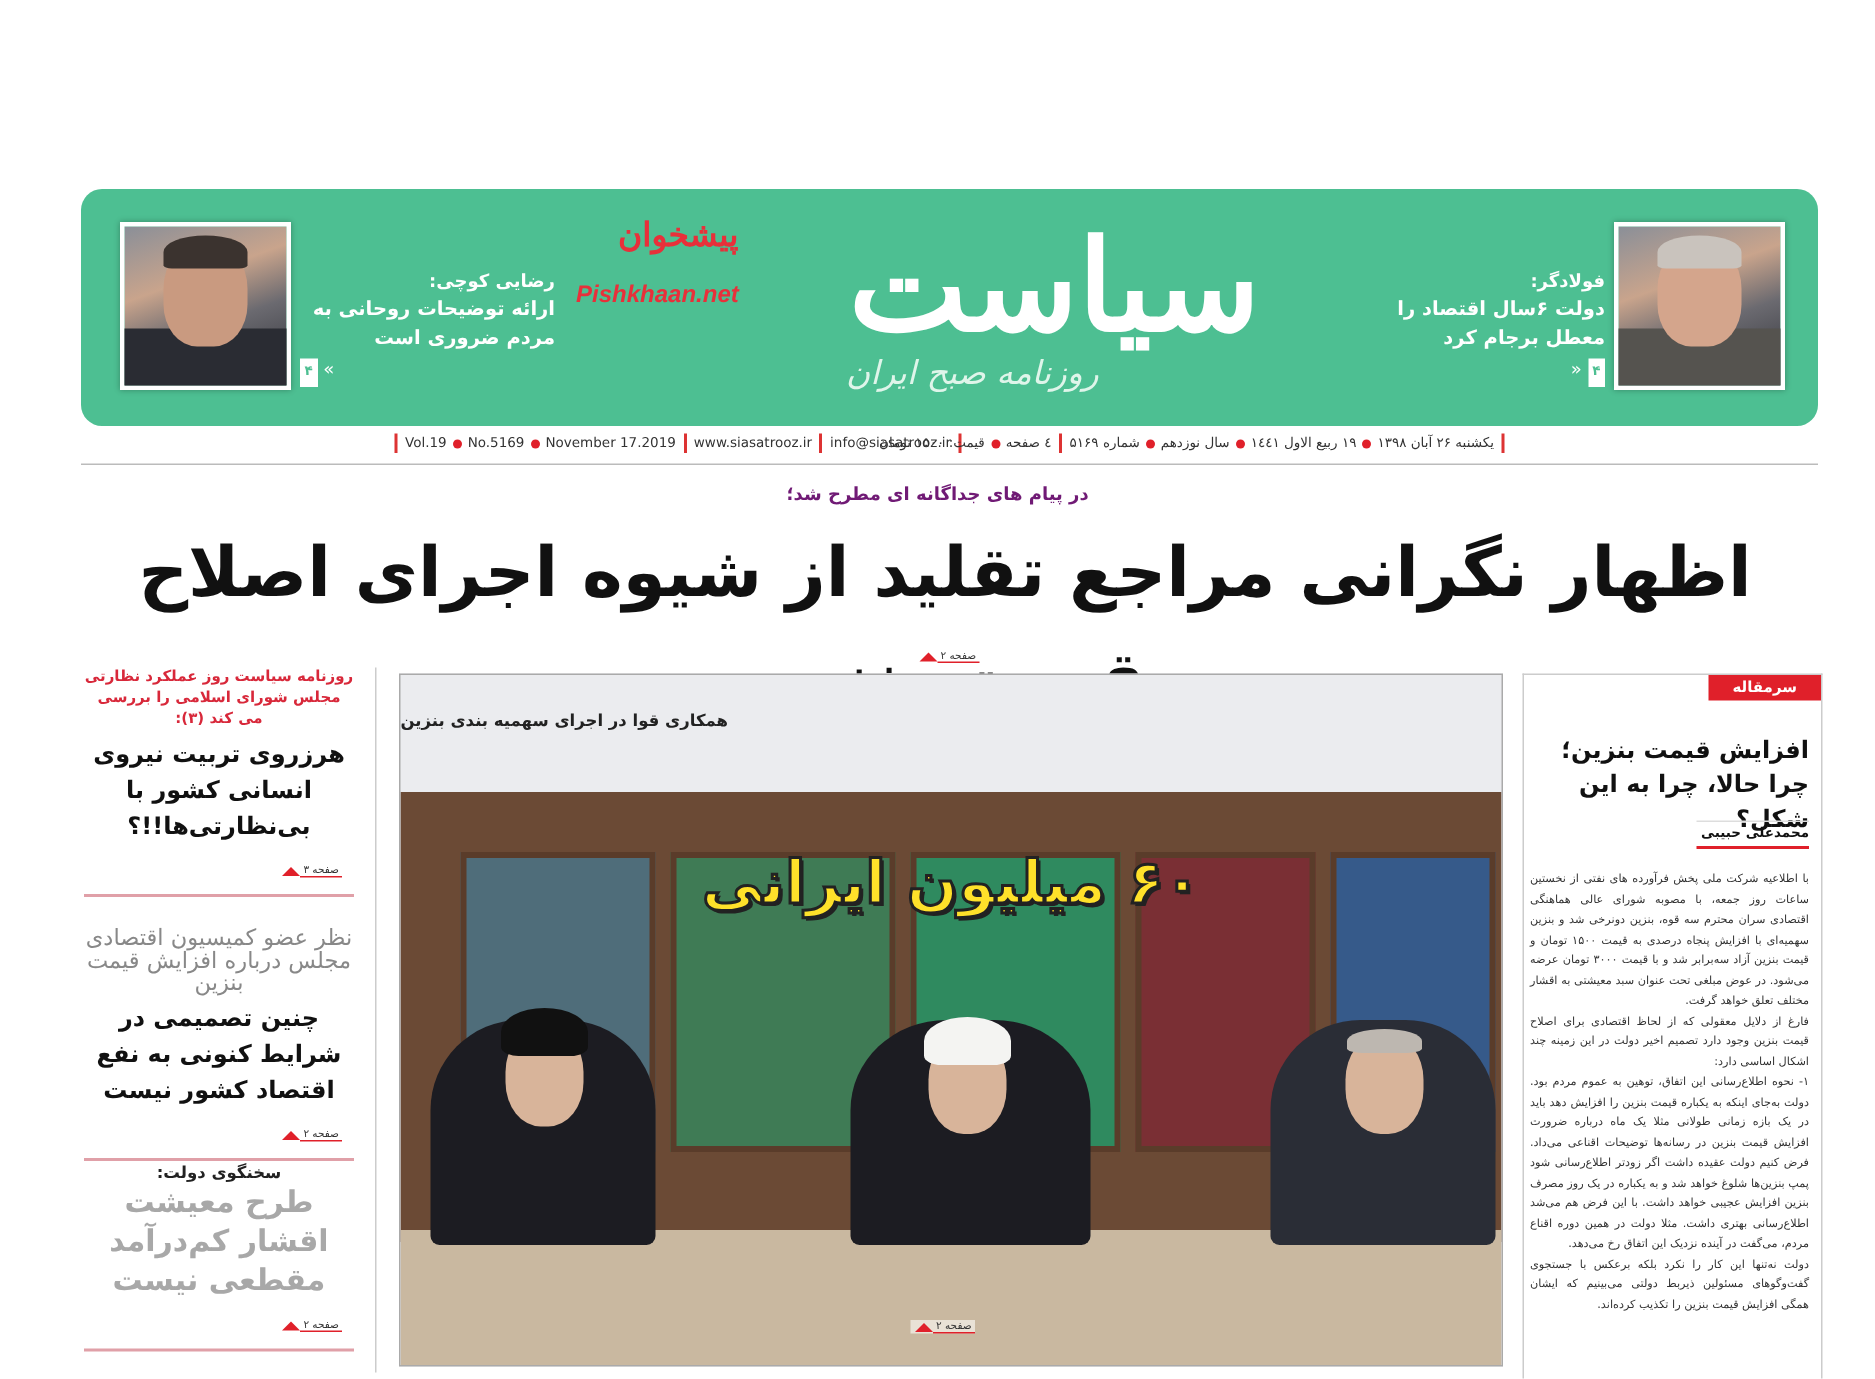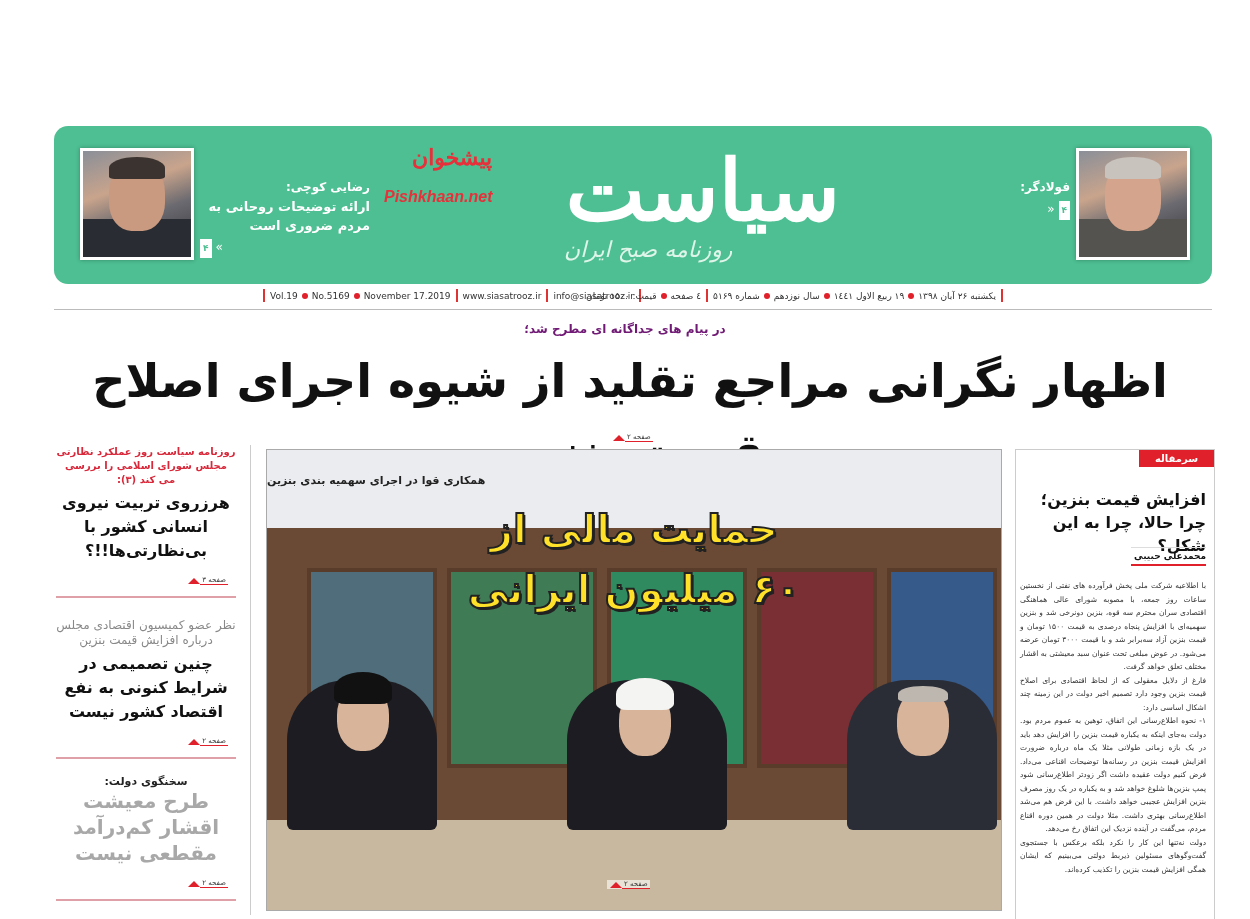--- a/index.html
+++ b/index.html
@@ -34,21 +34,21 @@
   .photo .shelf{position:absolute;top:118px;height:200px;background:#3a5d55;border:4px solid #5a3c2a;}
   .photo .desk{position:absolute;left:0;bottom:0;width:100%;height:90px;background:#c9b8a0;}
   .photo .person{position:absolute;bottom:80px;width:150px;height:150px;background:#1c1c22;border-radius:40% 40% 6px 6px;}
   .photo .head{position:absolute;width:52px;height:66px;border-radius:45%;background:#d8b49a;}
   .photo .turban{position:absolute;width:58px;height:32px;border-radius:50% 50% 20% 20%;}
   .photo .cap{position:absolute;left:0;width:100%;top:24px;text-align:left;font-size:11px;font-weight:bold;direction:rtl;color:#222;}
   .photo .big{position:absolute;left:0;width:100%;text-align:center;font-size:40px;font-weight:bold;color:#ffe12a;direction:rtl;-webkit-text-stroke:2px #222;text-shadow:2px 2px 0 #222;}
   .photo .pr{position:absolute;left:340px;bottom:20px;}
   .leftcol{position:absolute;left:56px;width:180px;direction:rtl;text-align:center;}
   .leftcol .k{color:#d8283a;font-size:10px;font-weight:bold;line-height:14px;}
-  .leftcol .kg{color:#888;font-size:12px;line-height:15px;}
+  .leftcol .kg{color:#888;font-size:15px;line-height:15px;}
   .leftcol .kb{color:#222;font-size:11px;font-weight:bold;}
   .leftcol .h{font-size:16px;font-weight:bold;line-height:24px;margin-top:4px;}
   .leftcol .hg{font-size:20px;font-weight:bold;line-height:26px;color:#a8a8a8;}
   .leftcol .pr{text-align:right;margin-top:4px;padding-right:8px;}
   .leftcol .line{height:2px;background:#e0a0a8;margin-top:10px;}
   .vline{position:absolute;left:250px;top:445px;width:1px;height:470px;background:#ccc;}
   .edit{position:absolute;left:1015px;top:449px;width:200px;height:470px;border:1px solid #ccc;border-bottom:none;direction:rtl;text-align:right;}
   .edit .tag{position:absolute;right:0;top:0;background:#e0202a;color:#fff;font-size:10px;font-weight:bold;padding:3px 16px;}
   .edit .h{position:absolute;right:8px;top:38px;width:184px;font-size:16px;font-weight:bold;line-height:23px;}
   .edit .auth{position:absolute;right:8px;top:97px;width:75px;font-size:9px;font-weight:bold;border-top:1px solid #ddd;border-bottom:2px solid #e0202a;padding:3px 0;}
@@ -77,20 +77,21 @@
   <span class="en">Pishkhaan.net</span>
 </div>
 
 <div class="logo">
   <div class="main">سیاست روز</div>
   <div class="sub">روزنامه صبح ایران</div>
 </div>
 
 <div class="teaser" style="left:900px;width:170px;">
   <div class="who">فولادگر:</div>
+  <div class="t">دولت ۶سال اقتصاد را معطل برجام کرد</div>
   <div style="direction:ltr;text-align:right;">
     <span class="arrows">»</span><span class="pgbox">۴</span>
   </div>
 </div>
 <div class="portrait" style="left:1076px;">
   <div class="suit" style="background:#55534f;"></div>
     <div class="face" style="background:#d4a58c;"></div>
     <div class="hair" style="background:#c9c3bd;"></div>
 </div>
 
@@ -173,21 +174,20 @@
   <div class="person" style="left:20px;"></div>
   <div class="head" style="left:70px;top:235px;"></div>
     <div class="turban" style="left:67px;top:222px;background:#111;"></div>
   <div class="person" style="left:300px;width:160px;"></div>
   <div class="head" style="left:352px;top:240px;"></div>
     <div class="turban" style="left:349px;top:228px;background:#f4f4f2;"></div>
   <div class="person" style="left:580px;background:#2a2d36;"></div>
   <div class="head" style="left:630px;top:240px;"></div>
     <div class="turban" style="left:631px;top:236px;width:50px;height:16px;background:#bdb7b0;"></div>
   <div class="cap">همکاری قوا در اجرای سهمیه بندی بنزین</div>
-  <div class="big" style="top:56px;">حمایت مالی از</div>
   <div class="big" style="top:116px;">۶۰ میلیون ایرانی</div>
   <div class="pr"><span class="pageref" style="background:#e9e2d6;">
         <span class="ul">صفحه ۲</span>
         <span class="tri"></span>
       </span></div>
 </div>
 
 <div class="edit">
   <div class="tag">سرمقاله</div>
   <div class="h">افزایش قیمت بنزین؛ چرا حالا، چرا به این شکل؟</div>

